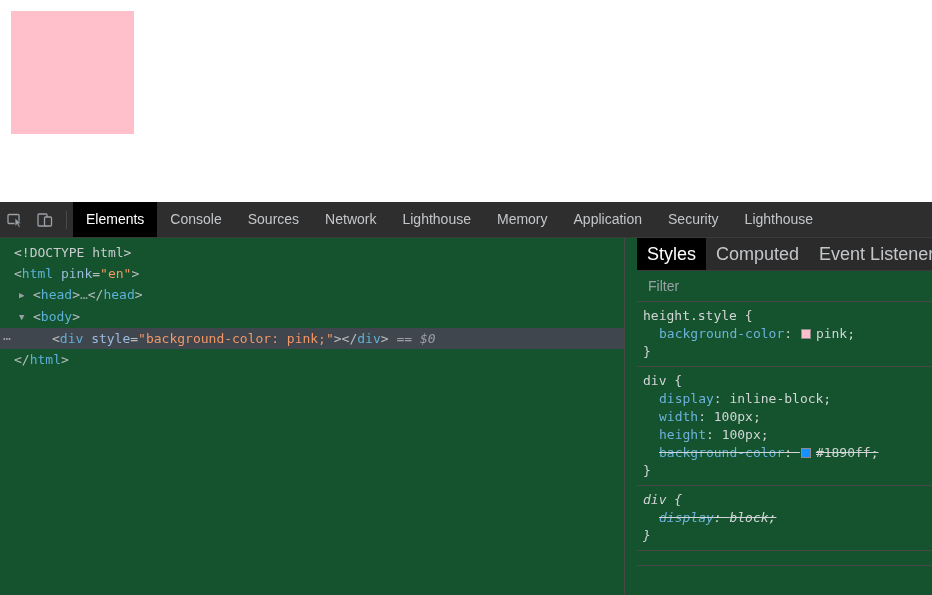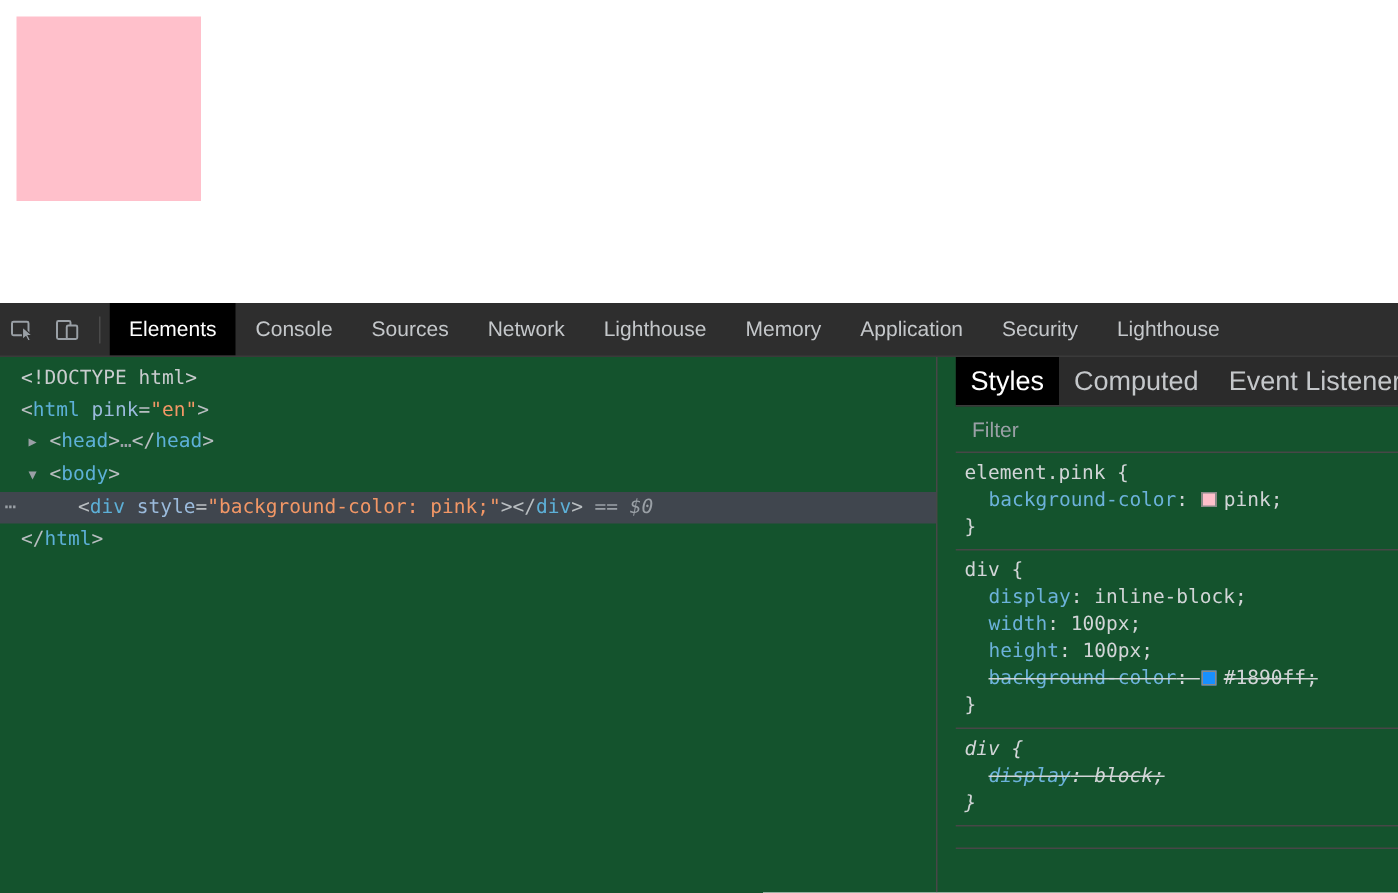--- a/index.html
+++ b/index.html
@@ -119,21 +119,21 @@
             <div class="stab active">Styles</div>
             <div class="stab">Computed</div>
             <div class="stab">Event Listeners</div>
             <div class="stab">DOM Breakpoints</div>
           </div>
         <div class="filter-row">
           <input class="filter-input" placeholder="Filter" style="">
         </div>
         <div id="rules">
             <div class="rule">
-              <div class="rline"><span class="selector">element.pink</span> {</div>
+              <div class="rline"><span class="selector">height.style</span> {</div>
               <div class="decl"><span class="prop">background-color</span>: <span class="swatch" style="background: rgb(255, 192, 203);"></span><span class="val">pink;</span></div>
               <div class="rline">}</div>
             </div>
             <div class="rule">
               <div class="rline"><span class="selector">div</span> {</div>
               <div class="decl"><span class="prop">display</span>: <span class="val">inline-block;</span></div>
               <div class="decl"><span class="prop">width</span>: <span class="val">100px;</span></div>
               <div class="decl"><span class="prop">height</span>: <span class="val">100px;</span></div>
               <div class="decl struck"><span class="prop">background-color</span>: <span class="swatch" style="background: rgb(24, 144, 255);"></span><span class="val">#1890ff;</span></div>
               <div class="rline">}</div>

